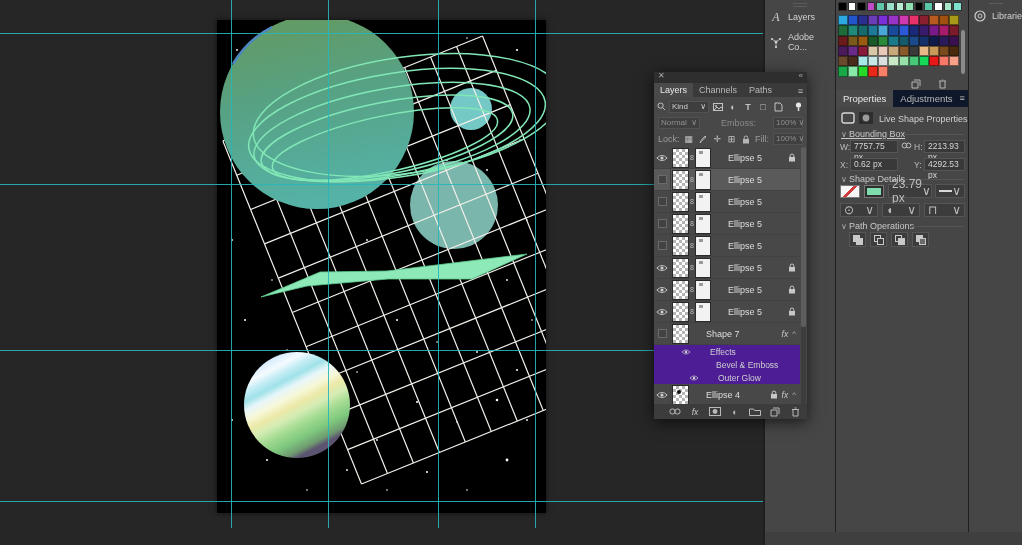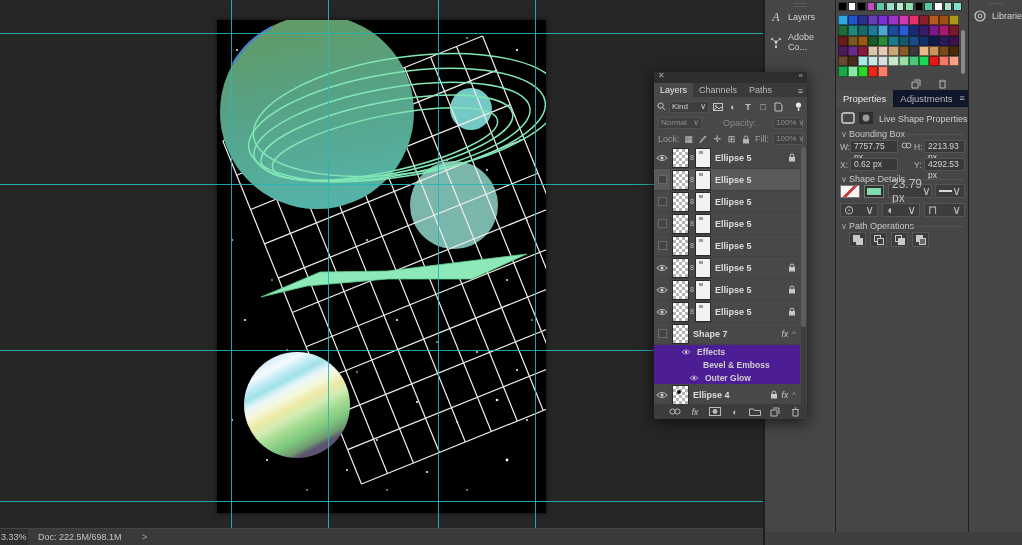--- a/index.html
+++ b/index.html
@@ -69,21 +69,21 @@
   #lp-scroll{position:absolute;left:147px;top:75px;width:5px;height:257px;background:#3d3d3d;}
   #lp-thumbbar{position:absolute;left:147px;top:75px;width:5px;height:180px;background:#5d5d5d;border-radius:2px;}
   .lr{position:relative;width:100%;height:22px;display:flex;align-items:center;border-bottom:1px solid #414141;}
   .lr.sel{background:#5a5a5a;}
   .lr .eyecell{width:17px;height:100%;border-right:1px solid #414141;display:flex;align-items:center;justify-content:center;flex:0 0 17px;}
   .eyebox{width:9px;height:9px;border:1px solid #6a6a6a;background:#424242;}
   .checker{width:15px;height:18px;margin-left:2px;background-color:#fff;background-image:linear-gradient(45deg,#b5b5b5 25%,transparent 25%,transparent 75%,#b5b5b5 75%),linear-gradient(45deg,#b5b5b5 25%,transparent 25%,transparent 75%,#b5b5b5 75%);background-size:6px 6px;background-position:0 0,3px 3px;outline:1px solid #2a2a2a;position:relative;}
   .linkic{width:8px;text-align:center;color:#bdbdbd;font-size:7px;}
   .maskthumb{width:14px;height:18px;background:#f2f2f2;outline:1px solid #2a2a2a;position:relative;}
   .maskthumb i{position:absolute;left:3px;top:2px;width:4px;height:3px;background:#9a9a9a;}
-  .lname{margin-left:5px;font-size:9px;color:#dedede;white-space:nowrap;font-weight:bold;}
+  .lname{margin-left:18px;font-size:9px;color:#dedede;white-space:nowrap;}
   .rgut{margin-left:auto;display:flex;align-items:center;gap:4px;padding-right:4px;color:#c7c7c7;}
   .fxtag{font-style:italic;font-size:8.5px;color:#c9c9c9;}
   .chev{font-size:8px;color:#b0b0b0;}
   .lr.sub{height:13px;border-bottom:none;background:#4c1d95;}
   .lr.sub .lname{font-size:8.5px;color:#cfcfcf;}
   .mini-eye{transform:scale(.8);}
   #lp-bottom{position:absolute;left:0;top:332px;width:100%;height:15px;background:#3c3c3c;display:flex;align-items:center;justify-content:flex-end;gap:8px;padding:0 6px;color:#b9b9b9;}
   .bic{display:inline-flex;align-items:center;justify-content:center;width:12px;height:12px;}
   svg.ic{display:block;}
 </style>
@@ -190,25 +190,20 @@
         <div class="guide-h" style="top: 184px;"></div>
         <div class="guide-h" style="top: 350px;"></div>
         <div class="guide-h" style="top: 501px;"></div>
         <div class="guide-v" style="left: 231px;"></div>
         <div class="guide-v" style="left: 328px;"></div>
         <div class="guide-v" style="left: 438px;"></div>
         <div class="guide-v" style="left: 535px;"></div>
       </div>
   </div>
 
-  <div id="status-bar" class="abs">
-    <div id="status-zoom">3.33%</div>
-    <div id="status-doc">Doc: 222.5M/698.1M</div>
-    <div id="status-exp">&gt;</div>
-  </div>
 
   <div class="abs vdiv" style="left:763px;top:0;width:2px;height:545px;"></div>
   <div id="left-dock" class="abs">
     <div class="gripper" style="top:3px;"></div>
       <div class="gripper" style="top:6px;"></div>
     <div class="dock-item" style="top:10px;">
       <span class="dock-ic" style="font-family:'Liberation Serif',serif;font-style:italic;font-size:12px;">A</span>
       <span>Layers</span>
     </div>
     <div class="dock-item" style="top:32px;">
@@ -339,21 +334,21 @@
           </svg>
       </span>
       <span class="abs" style="left:23px;top:22px;">
         <svg class="ic" width="14" height="12" viewBox="0 0 14 12">
             <rect width="14" height="12" fill="#2e2e2e"></rect>
             <circle cx="7" cy="6" r="3.4" fill="#9a9a9a"></circle>
           </svg>
       </span>
       <span class="abs" style="left:43px;top:24px;font-size:9px;color:#d0d0d0;">Live Shape Properties</span>
 
-      <div class="sechead" style="top:39px;">Bounding Box</div>
+      <div class="sechead" style="top:39px;text-decoration:underline;">Bounding Box</div>
       <div class="secline" style="left:68px;top:44px;width:60px;"></div>
 
       <span class="plab" style="left:4px;top:52px;">W:</span>
       <div class="pfield" style="left:14px;top:50px;width:48px;">7757.75 px</div>
       <span class="abs" style="left:65px;top:50px;">
         <svg class="ic" width="11" height="11" viewBox="0 0 11 11">
             <circle cx="3.5" cy="5.5" r="2.4" fill="none" stroke="#bdbdbd"></circle>
             <circle cx="7.5" cy="5.5" r="2.4" fill="none" stroke="#bdbdbd"></circle>
           </svg>
       </span>
@@ -473,21 +468,21 @@
             <path d="M3.5 5.5V9" stroke="#e8e8e8" stroke-width="1.4"></path>
           </svg>
       </span>
     </div>
 
     <div class="lp-row" id="lp-blend">
       <span class="mini-field" style="width:62px;">
         <span>Normal</span>
           <span style="margin-left:auto;">∨</span>
       </span>
-      <span style="margin-left:4px;">Opacity:</span>
+      <span style="margin-left:4px;">Emboss:</span>
       <span class="mini-field" style="width:30px;">
         <span>100%</span>
           <span style="margin-left:auto;">∨</span>
       </span>
     </div>
 
     <div class="lp-row" id="lp-lock">
       <span>Lock:</span>
       <span class="ficon">▦</span>
       <span class="ficon">

